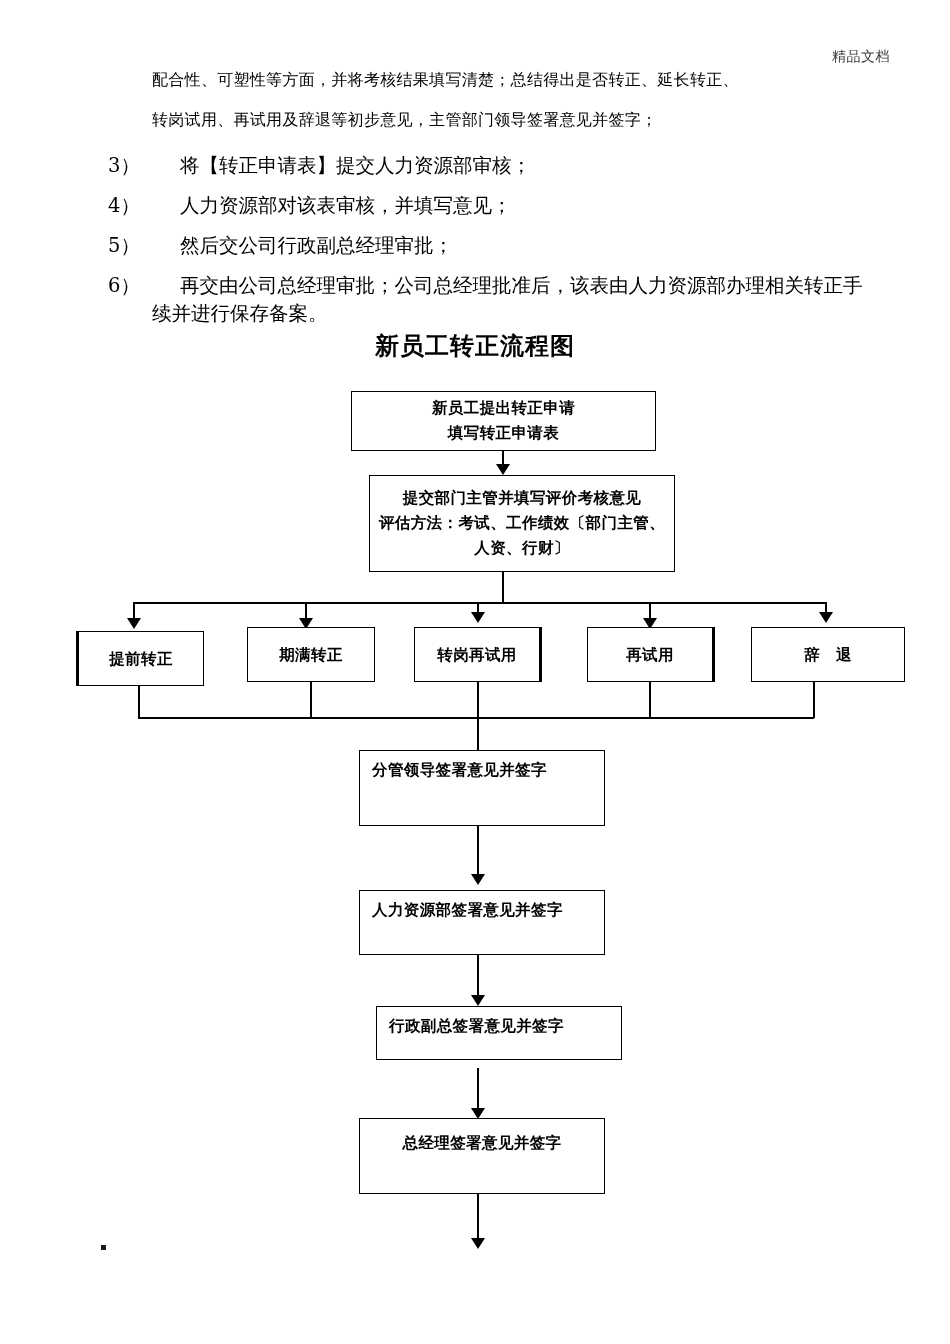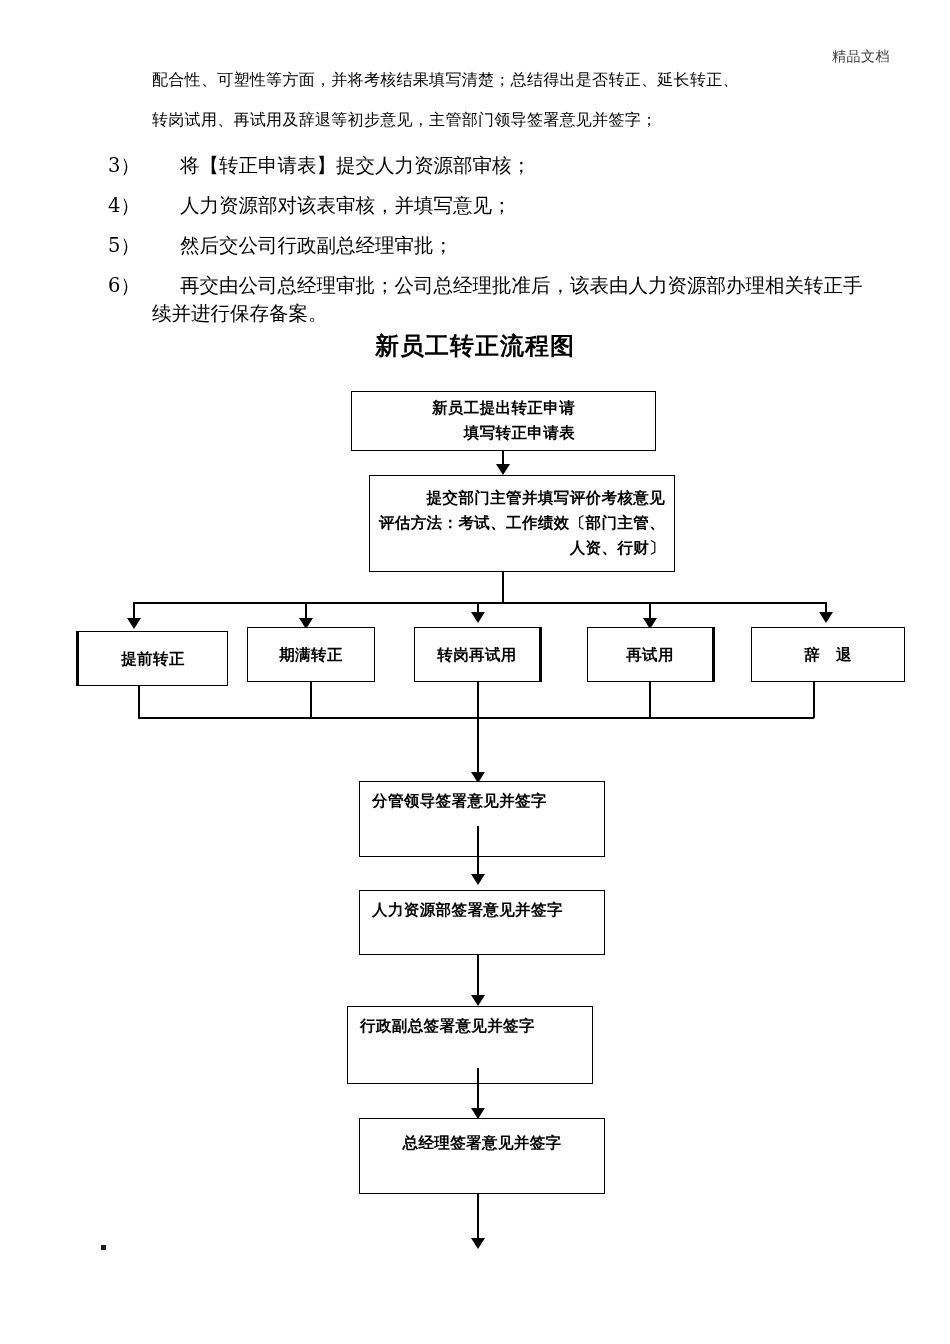--- a/index.html
+++ b/index.html
@@ -71,21 +71,21 @@
   .node.serif {
     font-family: "DejaVu Serif", "Liberation Serif", serif;
     font-weight: bold;
   }
   .node.topleft {
     align-items: flex-start;
     justify-content: flex-start;
     padding: 6px 0 0 12px;
     text-align: left;
   }
-  .node .line { display: block; text-align: right; }
+  .node .line { display: block; }
 
   
   .vline { position: absolute; width: 2px; background: #000; }
   .hline { position: absolute; height: 2px; background: #000; }
   .arrowhead {
     position: absolute;
     width: 0; height: 0;
     border-left: 7px solid transparent;
     border-right: 7px solid transparent;
     border-top: 11px solid #000;
@@ -155,21 +155,21 @@
 
   <div class="vline" style="left:477px; top:602px; height:14px;"></div>
   <div class="arrowhead" style="left:471px; top:612px;"></div>
 
   <div class="vline" style="left:649px; top:602px; height:20px;"></div>
   <div class="arrowhead" style="left:643px; top:618px;"></div>
 
   <div class="vline" style="left:825px; top:602px; height:14px;"></div>
   <div class="arrowhead" style="left:819px; top:612px;"></div>
 
-  <div class="node serif" style="left:76px; top:631px; width:152px; height:55px; border-left-width:3px;">
+  <div class="node serif" style="left:76px; top:631px; width:128px; height:55px; border-left-width:3px;">
     <span>提前转正</span>
   </div>
   <div class="node serif" style="left:247px; top:627px; width:128px; height:55px;">
     <span>期满转正</span>
   </div>
   <div class="node serif" style="left:414px; top:627px; width:128px; height:55px; border-right-width:3px;">
     <span>转岗再试用</span>
   </div>
   <div class="node serif" style="left:587px; top:627px; width:128px; height:55px; border-right-width:3px;">
     <span>再试用</span>
@@ -181,35 +181,35 @@
   <div class="vline" style="left:138px; top:686px; height:32px;"></div>
   <div class="vline" style="left:310px; top:682px; height:36px;"></div>
   <div class="vline" style="left:477px; top:682px; height:36px;"></div>
   <div class="vline" style="left:649px; top:682px; height:36px;"></div>
   <div class="vline" style="left:813px; top:682px; height:36px;"></div>
   <div class="hline" style="left:138px; top:717px; width:676px;"></div>
 
   <div class="vline" style="left:477px; top:717px; height:58px;"></div>
   <div class="arrowhead" style="left:471px; top:772px;"></div>
 
-  <div class="node topleft serif" style="left:359px; top:750px; width:246px; height:76px;margin-top:31px;">
+  <div class="node topleft serif" style="left:359px; top:750px; width:246px; height:76px;">
     <span>分管领导签署意见并签字</span>
   </div>
 
   <div class="vline" style="left:477px; top:826px; height:52px;"></div>
   <div class="arrowhead" style="left:471px; top:874px;"></div>
 
   <div class="node topleft serif" style="left:359px; top:890px; width:246px; height:65px;">
     <span>人力资源部签署意见并签字</span>
   </div>
 
   <div class="vline" style="left:477px; top:955px; height:44px;"></div>
   <div class="arrowhead" style="left:471px; top:995px;"></div>
 
-  <div class="node topleft serif" style="left:347px; top:1006px; width:246px; height:78px;">
+  <div class="node topleft serif" style="left:376px; top:1006px; width:246px; height:54px;">
     <span>行政副总签署意见并签字</span>
   </div>
 
   <div class="vline" style="left:477px; top:1068px; height:45px;"></div>
   <div class="arrowhead" style="left:471px; top:1108px;"></div>
 
   <div class="node serif" style="left:359px; top:1118px; width:246px; height:76px; align-items:flex-start; padding-top:11px;">
     <span>总经理签署意见并签字</span>
   </div>
 

